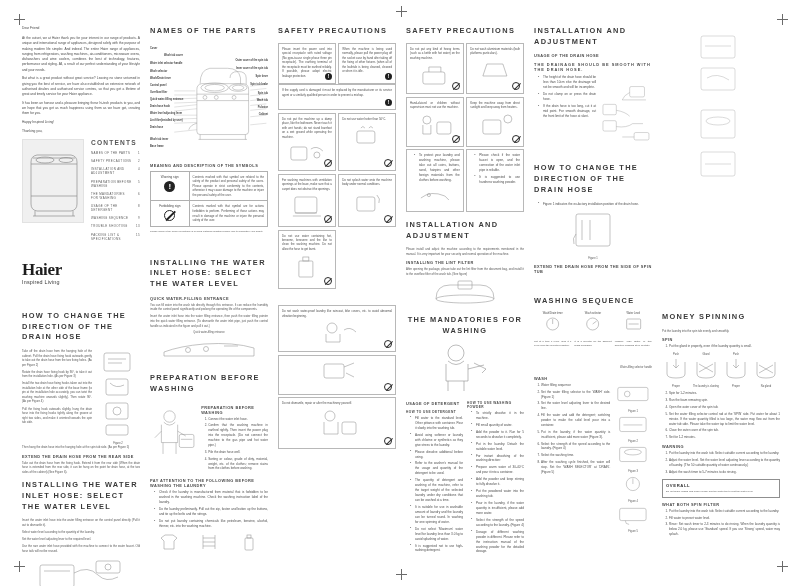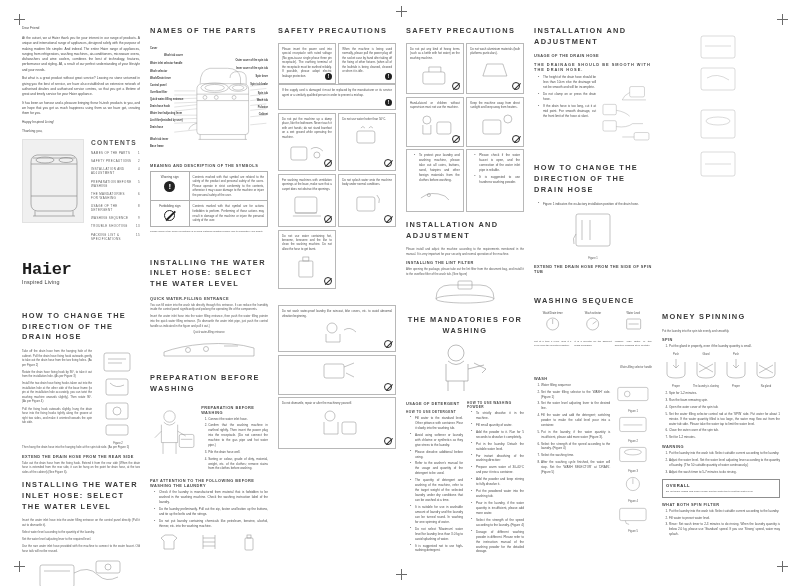--- a/index.html
+++ b/index.html
@@ -68,21 +68,21 @@
   }
   .contents-title { font-size:6.6px; letter-spacing:1.2px; font-weight:700; color:#555; margin:0 0 5px 0;}
   .toc { list-style:none; margin:0; padding:0; }
   .toc li {
     font-size:2.9px; letter-spacing:0.42px; color:#5a5a5a; margin-bottom:4.2px;
     display:flex; justify-content:space-between; text-transform:uppercase;
   }
   .toc li .pg { margin-left:6px; }
 
   .logo-block { margin-top:16px; }
-  .logo-haier { font-size:17px; font-weight:700; letter-spacing:-0.3px; color:#1d1d1d; line-height:1; font-family:Liberation Mono, monospace;}
+  .logo-haier { font-size:17px; font-weight:700; letter-spacing:-0.3px; color:#1d1d1d; line-height:1; font-family:Liberation Serif, serif;}
   .logo-tag { font-size:5.4px; color:#3d3d3d; letter-spacing:0.2px; margin-top:1px; }
   .grid2 { display:grid; grid-template-columns:1fr 1fr; gap:3px; }
   .grid2.tight { gap:2.5px; }
   .cell { border:0.6px solid #b8b8b8; padding:3px; position:relative; min-height:26px; }
   .cell p { margin:0 0 2px 0; font-size:2.85px; line-height:1.58; color:#4d4d4d; text-align:justify;}
 
   
   .symtable { border:0.6px solid #b0b0b0; width:100%; border-collapse:collapse; margin-top:3px; }
   .symtable td { border:0.6px solid #b0b0b0; padding:3px 3px; vertical-align:top; }
   .symtable td.lbl { width:33%; text-align:center; font-size:3.1px; color:#4a4a4a; }

